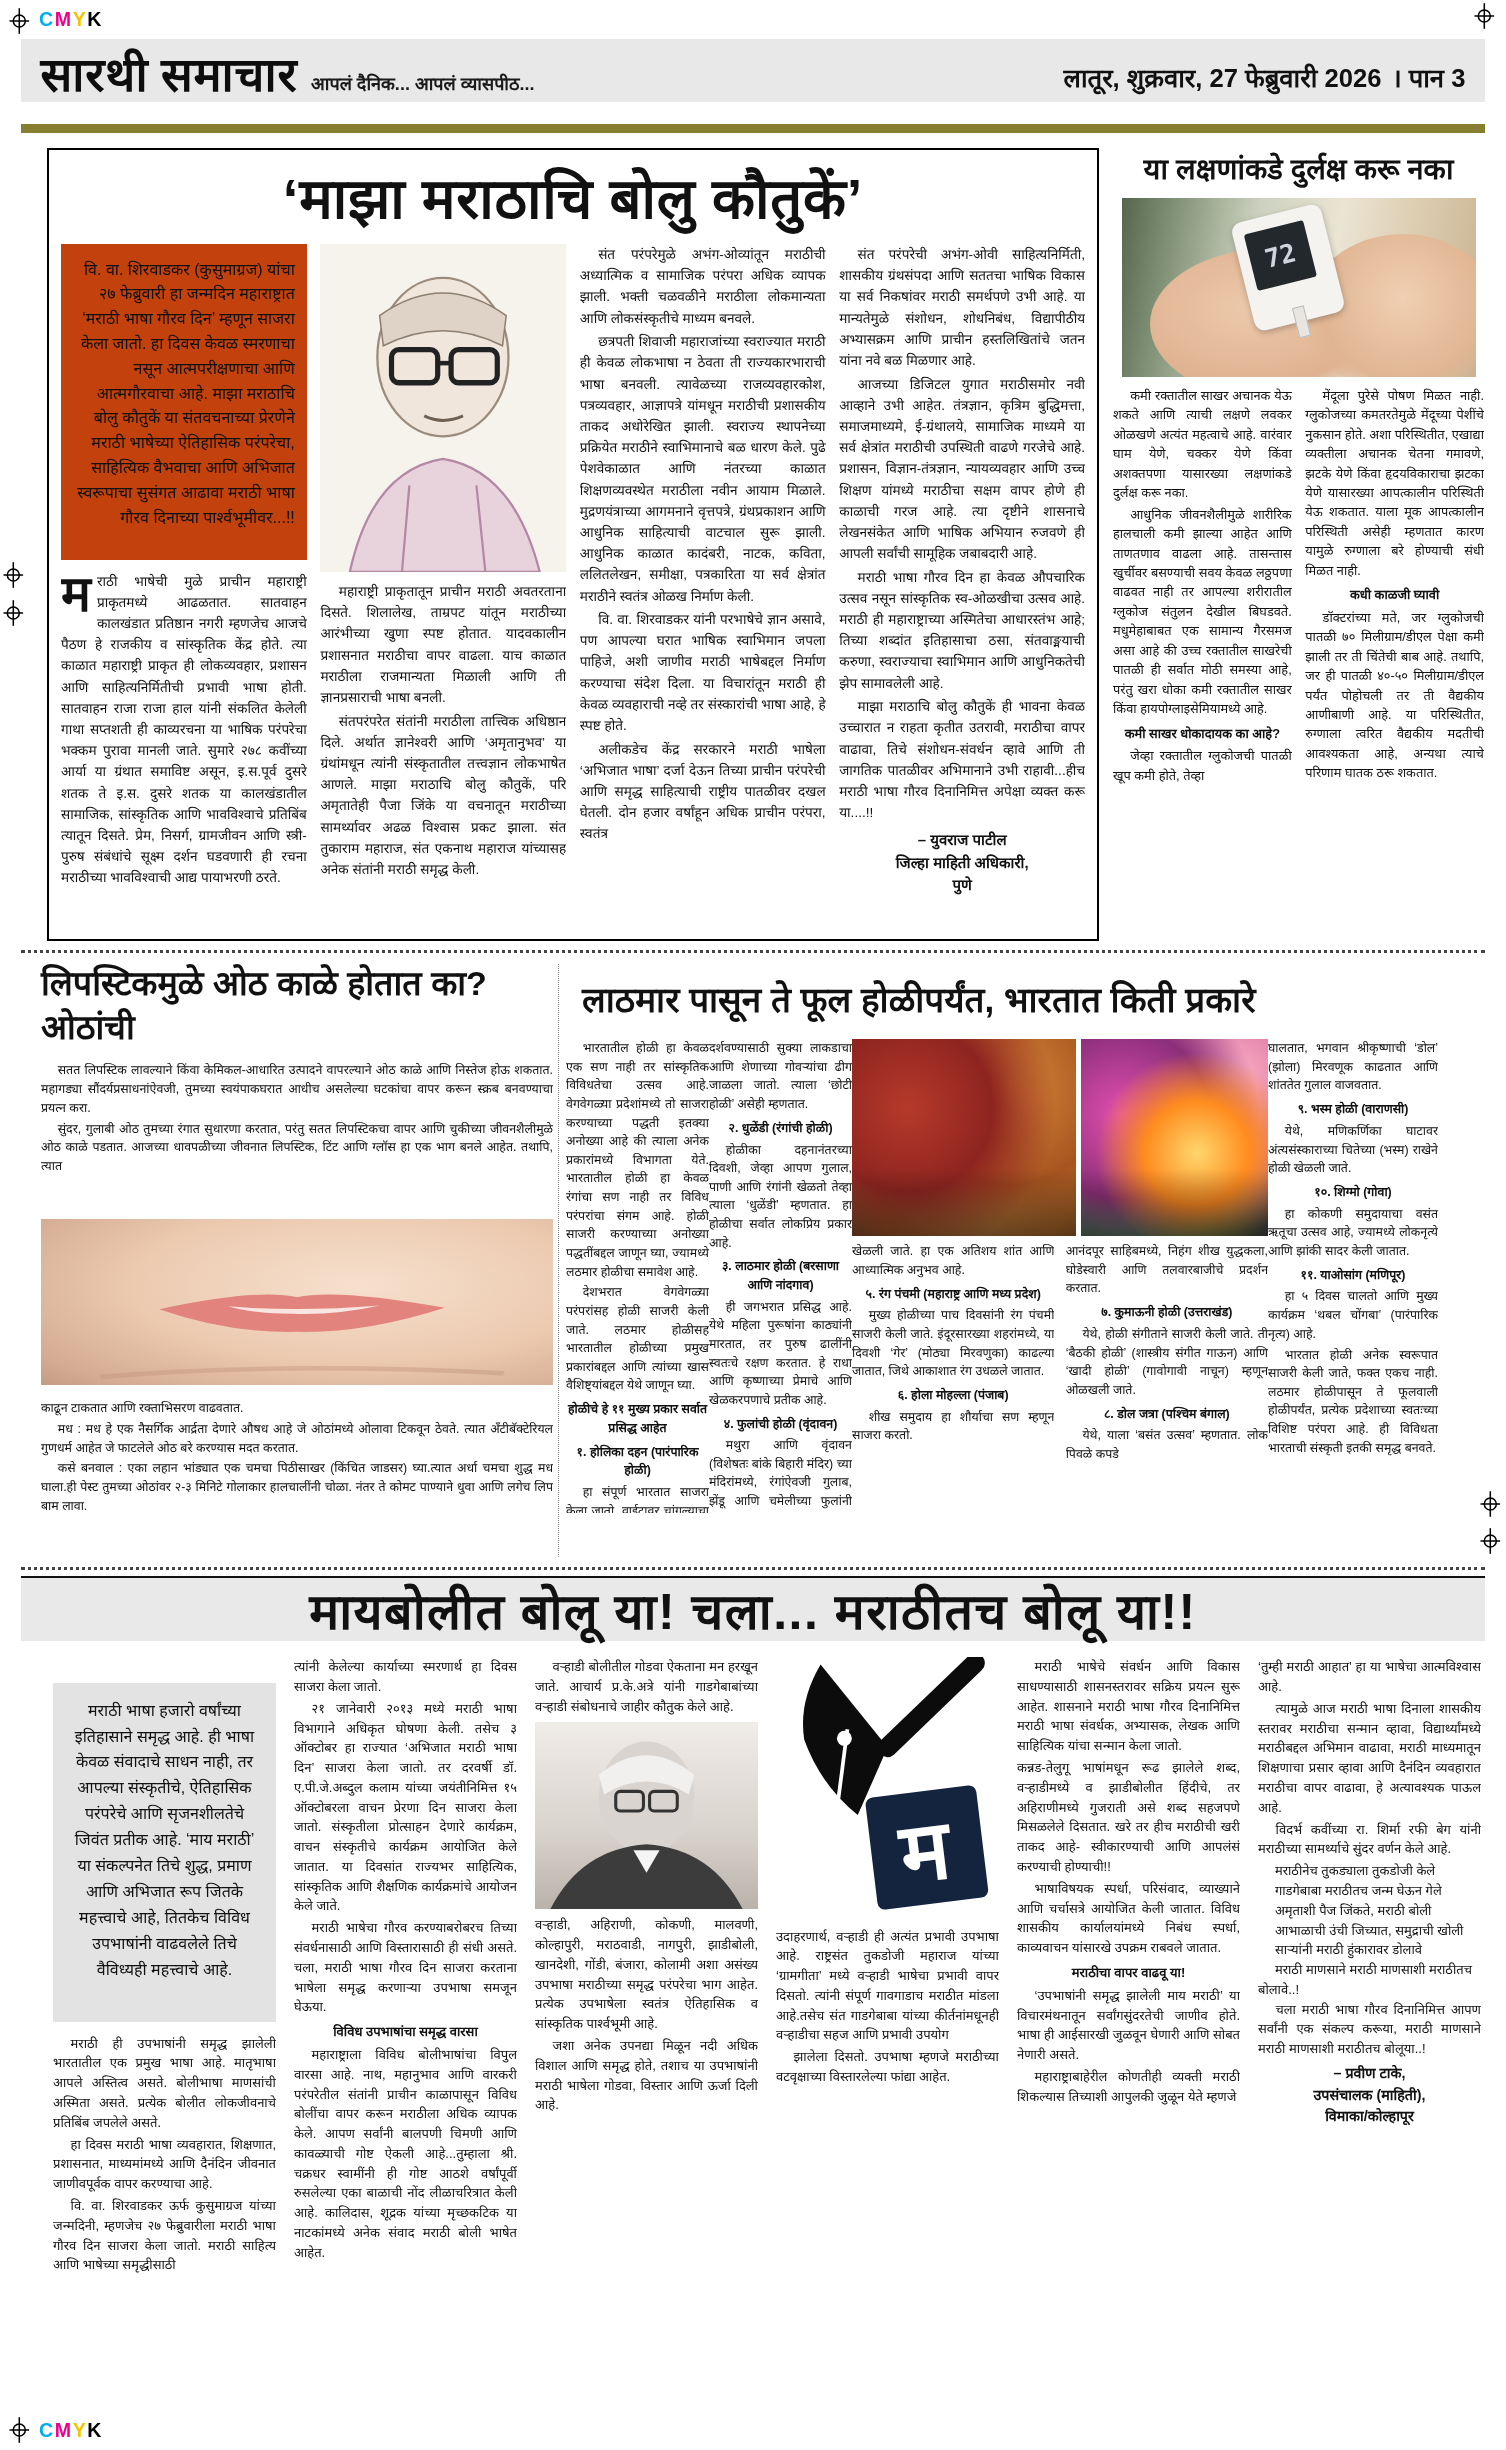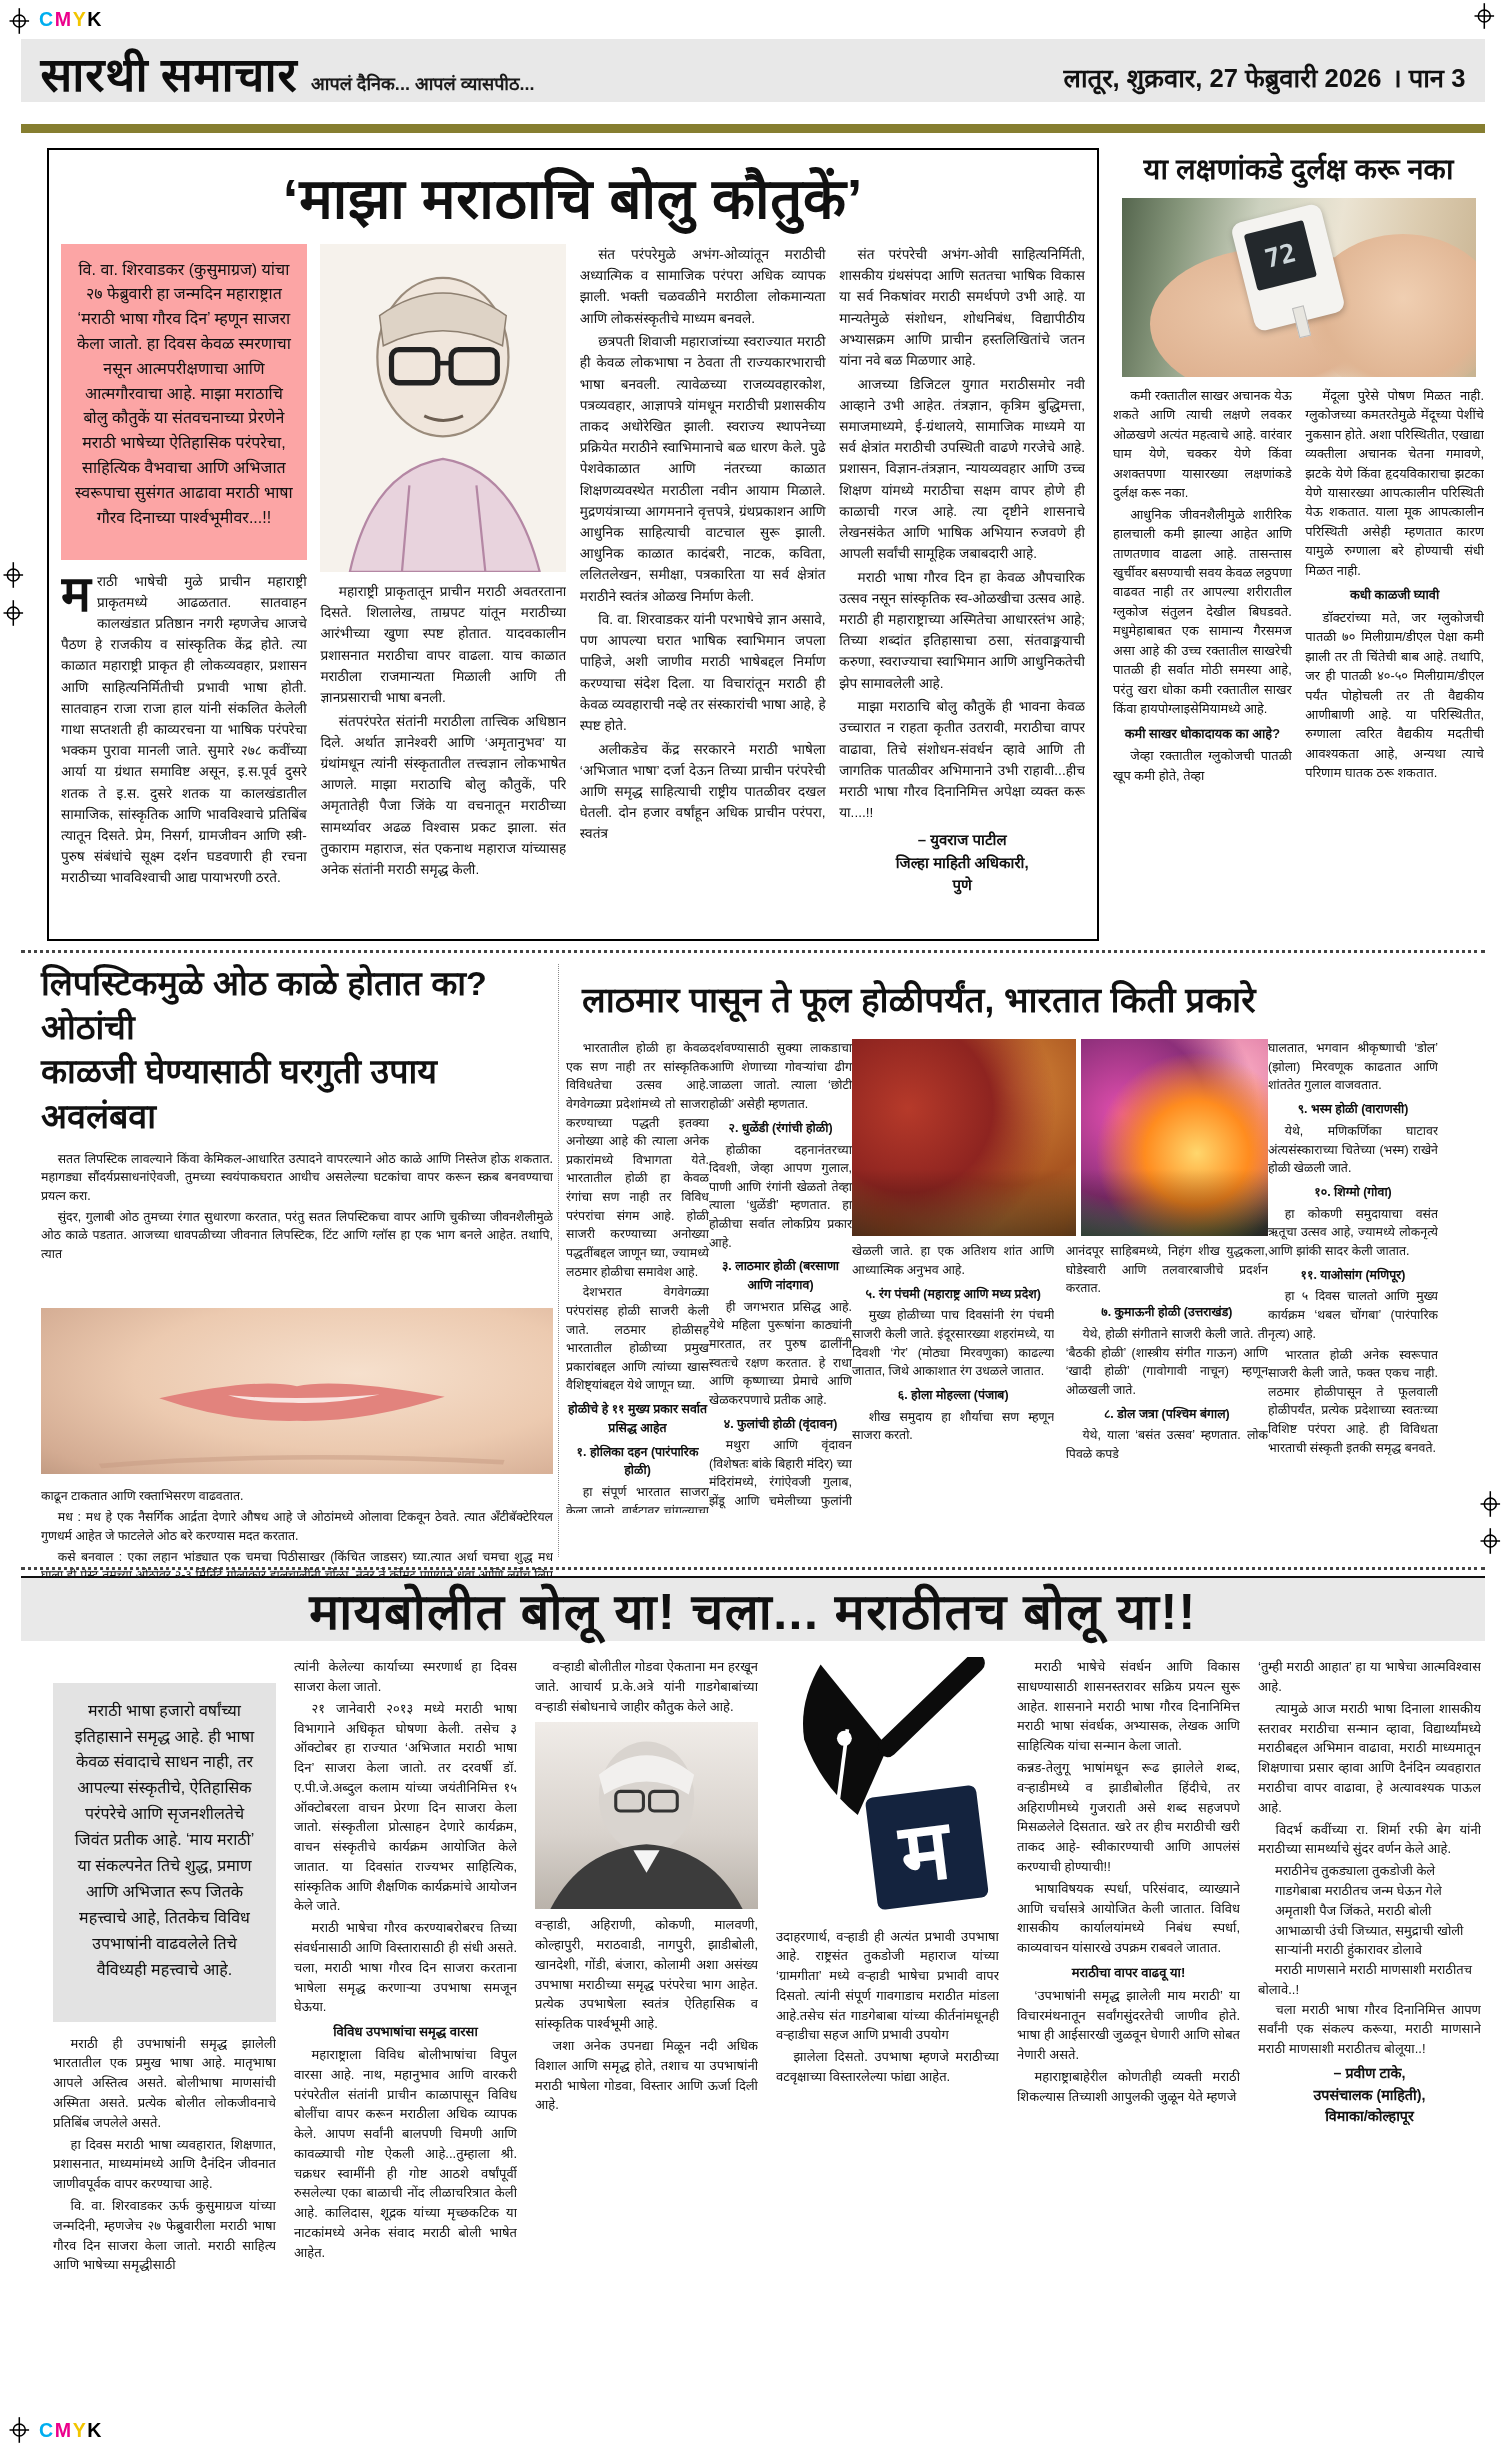--- a/index.html
+++ b/index.html
@@ -16,21 +16,21 @@
   .art-p{margin:0 0 2.3px;text-align:justify;text-indent:1.35em;}
   .subhead{font-weight:bold;text-align:center;text-indent:0;margin:5.3px 0 3px;}
   .col{overflow:hidden;}
   .dotted-rule{border-top:3px dotted #444;height:0;}
   .vdotted{border-left:1.5px dotted #888;width:0;}
   
   .lead-box{left:47px;top:148px;width:1052px;height:793px;border:2.3px solid #000;box-sizing:border-box;padding:4.5px 12px;}
   .lead-headline{font-size:56px;font-weight:bold;text-align:center;margin:3px 0 10.5px;letter-spacing:0.8px;}
   .lead-body{display:flex;gap:13.6px;height:682px;font-size:13.6px;line-height:1.56;}
   .lead-col{flex:1 1 0;overflow:hidden;}
-  .intro-box{background:#fca5a5;padding:13.6px 12px;font-size:16px;line-height:1.55;text-align:center;height:316px;box-sizing:border-box;overflow:hidden;margin-bottom:10.5px;}
+  .intro-box{background:#c2410c;padding:13.6px 12px;font-size:16px;line-height:1.55;text-align:right;height:316px;box-sizing:border-box;overflow:hidden;margin-bottom:10.5px;}
   .dropcap{float:left;font-size:50px;line-height:.82;font-weight:bold;margin:3px 6px 0 0;}
   .lead-byline{font-weight:bold;text-align:center;font-size:15px;line-height:1.5;margin-top:6px;}
   .sketch-photo{width:100%;height:328px;background:#f6f2ec;margin-bottom:9px;position:relative;overflow:hidden;}
   
   .sugar{left:1113px;top:151px;width:371px;height:790px;box-sizing:border-box;}
   .sugar-h{font-size:29px;font-weight:bold;text-align:center;line-height:1.25;margin:0;}
   .glucometer-photo{width:354px;height:179px;margin:10.5px auto 9px;position:relative;overflow:hidden;
      background:linear-gradient(100deg,#55664e 0%,#87977c 16%,#ccd1bf 36%,#ebe4d3 58%,#dcccb0 78%,#c8b391 100%);}
   .gl-hand1{position:absolute;left:8%;top:28%;width:70%;height:85%;background:radial-gradient(ellipse at 40% 40%,#ecc9ab,#dfb291 60%,rgba(222,178,145,0) 75%);border-radius:50%;}
   .gl-hand2{position:absolute;left:52%;top:20%;width:55%;height:90%;background:radial-gradient(ellipse at 50% 40%,#f0cfb2,#e0b593 60%,rgba(224,181,147,0) 78%);border-radius:50%;}
@@ -204,21 +204,20 @@
         <p class="art-p">डॉक्टरांच्या मते, जर ग्लुकोजची पातळी ७० मिलीग्राम/डीएल पेक्षा कमी झाली तर ती चिंतेची बाब आहे. तथापि, जर ही पातळी ४०-५० मिलीग्राम/डीएल पर्यंत पोहोचली तर ती वैद्यकीय आणीबाणी आहे. या परिस्थितीत, रुग्णाला त्वरित वैद्यकीय मदतीची आवश्यकता आहे, अन्यथा त्याचे परिणाम घातक ठरू शकतात.</p>
       </div>
     </div>
   </div>
 
   <div class="abs dotted-rule" style="left:21px;top:950px;width:1464px"></div>
   <div class="abs vdotted" style="left:558px;top:964px;height:593px"></div>
 
   <div class="abs lips">
     <h2 class="lips-h">लिपस्टिकमुळे ओठ काळे होतात का? ओठांची</h2>
-    <h2 class="lips-h">काळजी घेण्यासाठी घरगुती उपाय अवलंबवा</h2>
     <div class="lips-cols">
       <div class="col" style="flex:1">
         <p class="art-p">सतत लिपस्टिक लावल्याने किंवा केमिकल-आधारित उत्पादने वापरल्याने ओठ काळे आणि निस्तेज होऊ शकतात. महागड्या सौंदर्यप्रसाधनांऐवजी, तुमच्या स्वयंपाकघरात आधीच असलेल्या घटकांचा वापर करून स्क्रब बनवण्याचा प्रयत्न करा.</p>
         <p class="art-p">सुंदर, गुलाबी ओठ तुमच्या रंगात सुधारणा करतात, परंतु सतत लिपस्टिकचा वापर आणि चुकीच्या जीवनशैलीमुळे ओठ काळे पडतात. आजच्या धावपळीच्या जीवनात लिपस्टिक, टिंट आणि ग्लॉस हा एक भाग बनले आहेत. तथापि, त्यात</p>
       </div>
       <div class="col" style="flex:1.15">
         <div class="lips-photo">
           <svg width="100%" height="100%" viewBox="0 0 260 230" preserveAspectRatio="none">
             <path d="M60 120 Q110 92 130 104 Q150 92 205 118 Q165 152 130 150 Q95 152 60 120 Z" fill="#e2837d"></path>
             <path d="M95 116 Q130 124 172 115 Q150 128 128 126 Q108 126 95 116 Z" fill="#fdf7f2" opacity=".85"></path>

